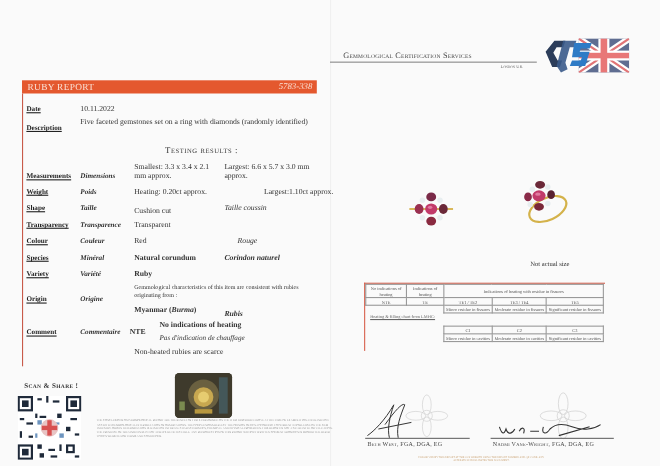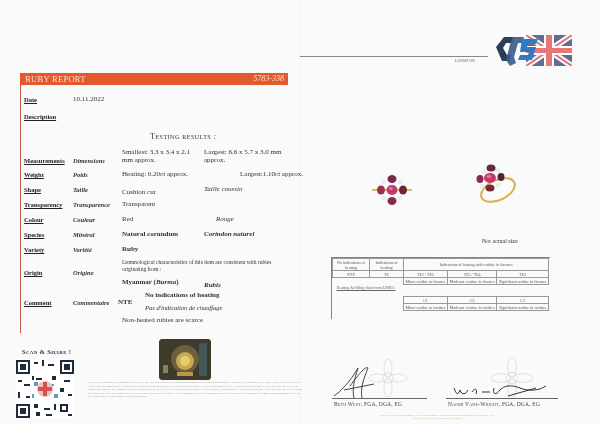--- a/index.html
+++ b/index.html
@@ -51,20 +51,21 @@
   .signer { position: absolute; font-size: 5.5px; font-variant: small-caps; color: #444; letter-spacing: 0.2px; }
   .sig-fine { position: absolute; left: 380px; top: 414px; width: 115px; font-size: 2.4px; line-height: 3px; color: #c8a070; text-align: center; }
   .flower { position: absolute; }
 </style>
 </head>
 <body>
 
 <div class="page">
   <div class="fold"></div>
 
+  <div class="gcs-title">Gemmological Certification Services</div>
   <div class="gcs-rule"></div>
   <div class="gcs-sub">London UK</div>
   <svg class="logo" viewBox="0 0 82 35">
     <defs>
       <clipPath id="flagclip">
           <rect x="34" y="2" width="46" height="31"></rect>
         </clipPath>
     </defs>
     <g clip-path="url(#flagclip)">
       <rect x="34" y="2" width="46" height="31" fill="#2a3d6c"></rect>
@@ -83,20 +84,21 @@
 
   <div class="report-bar">
     <span class="title">RUBY REPORT</span>
     <span class="num">5783-338</span>
   </div>
   <div class="left-rule"></div>
 
   <div class="lbl" style="top:96px;">Date</div>
   <div class="val" style="left:73px; top:95px;">10.11.2022</div>
   <div class="lbl" style="top:113px;">Description</div>
+  <div class="val" style="left:73px; top:107px; width:215px;">Five faceted gemstones set on a ring with diamonds (randomly identified)</div>
 
   <div class="testing">Testing results :</div>
 
   <div class="lbl" style="top:157px;">Measurements</div>
   <div class="flbl" style="top:157px;">Dimensions</div>
   <div class="val" style="left:122px; top:148px; width:78px;">Smallest: 3.3 x 3.4 x 2.1 mm approx.</div>
   <div class="val" style="left:204px; top:148px; width:84px;">Largest: 6.6 x 5.7 x 3.0 mm approx.</div>
 
   <div class="lbl" style="top:171px;">Weight</div>
   <div class="flbl" style="top:171px;">Poids</div>

